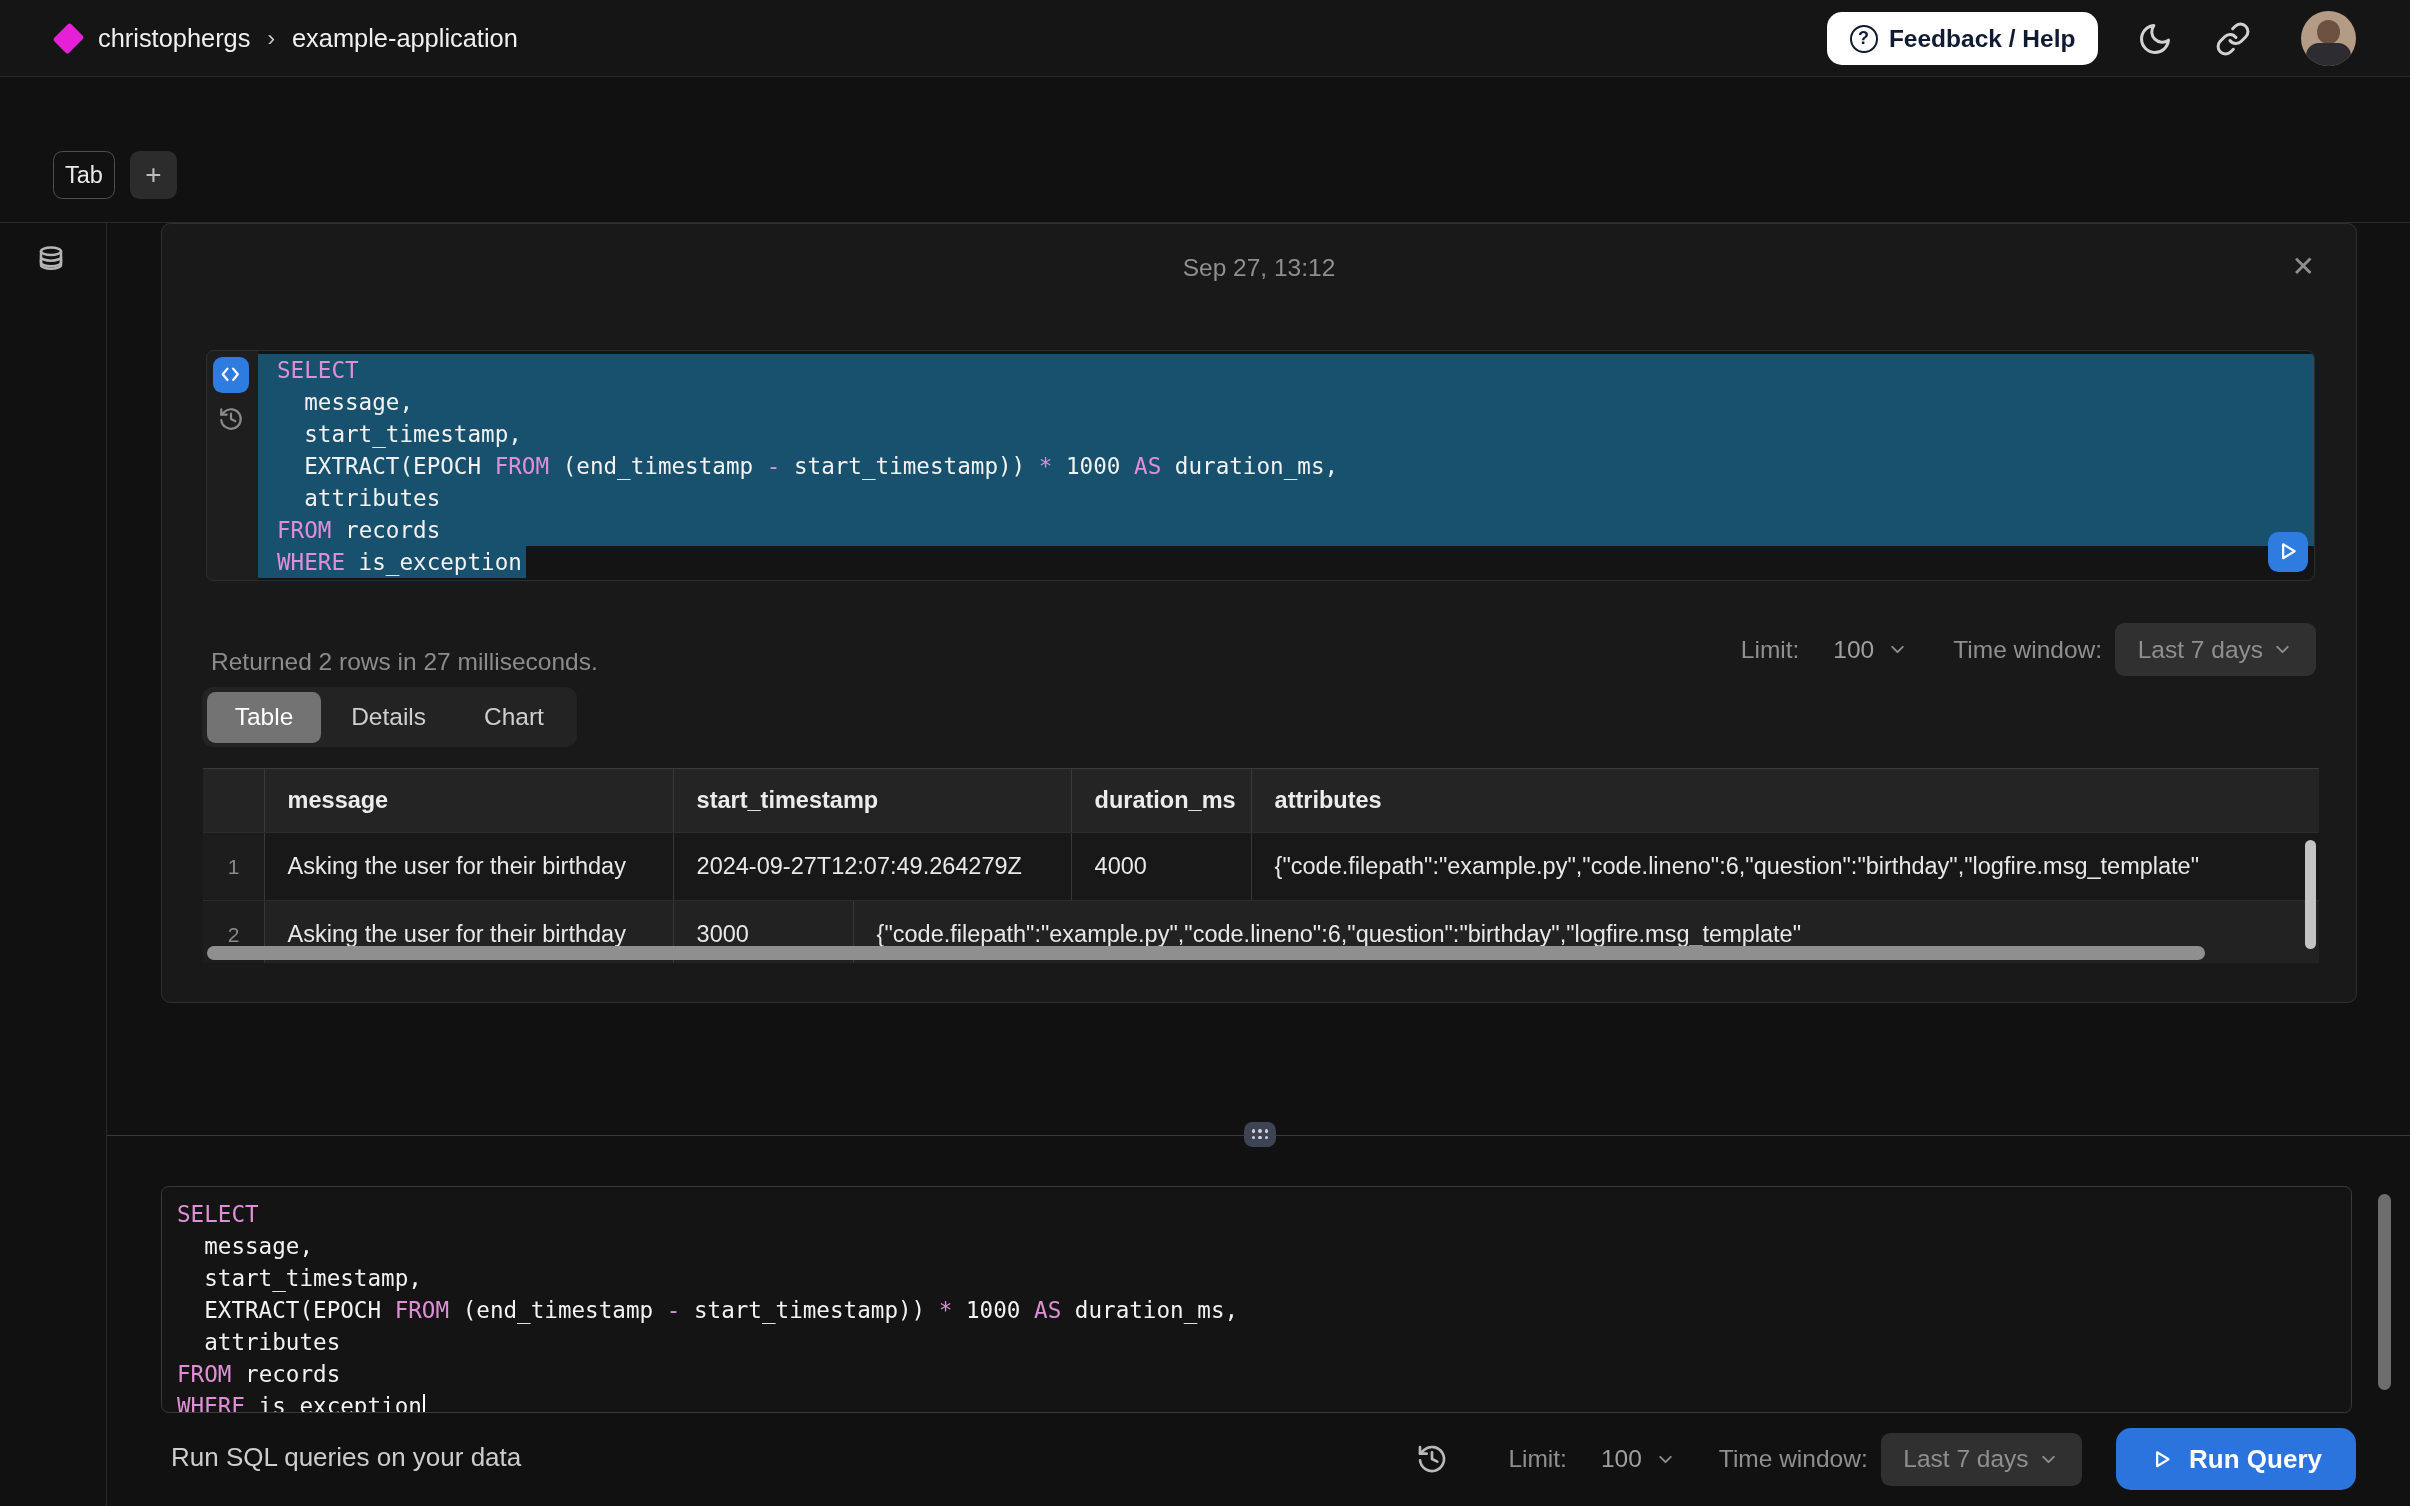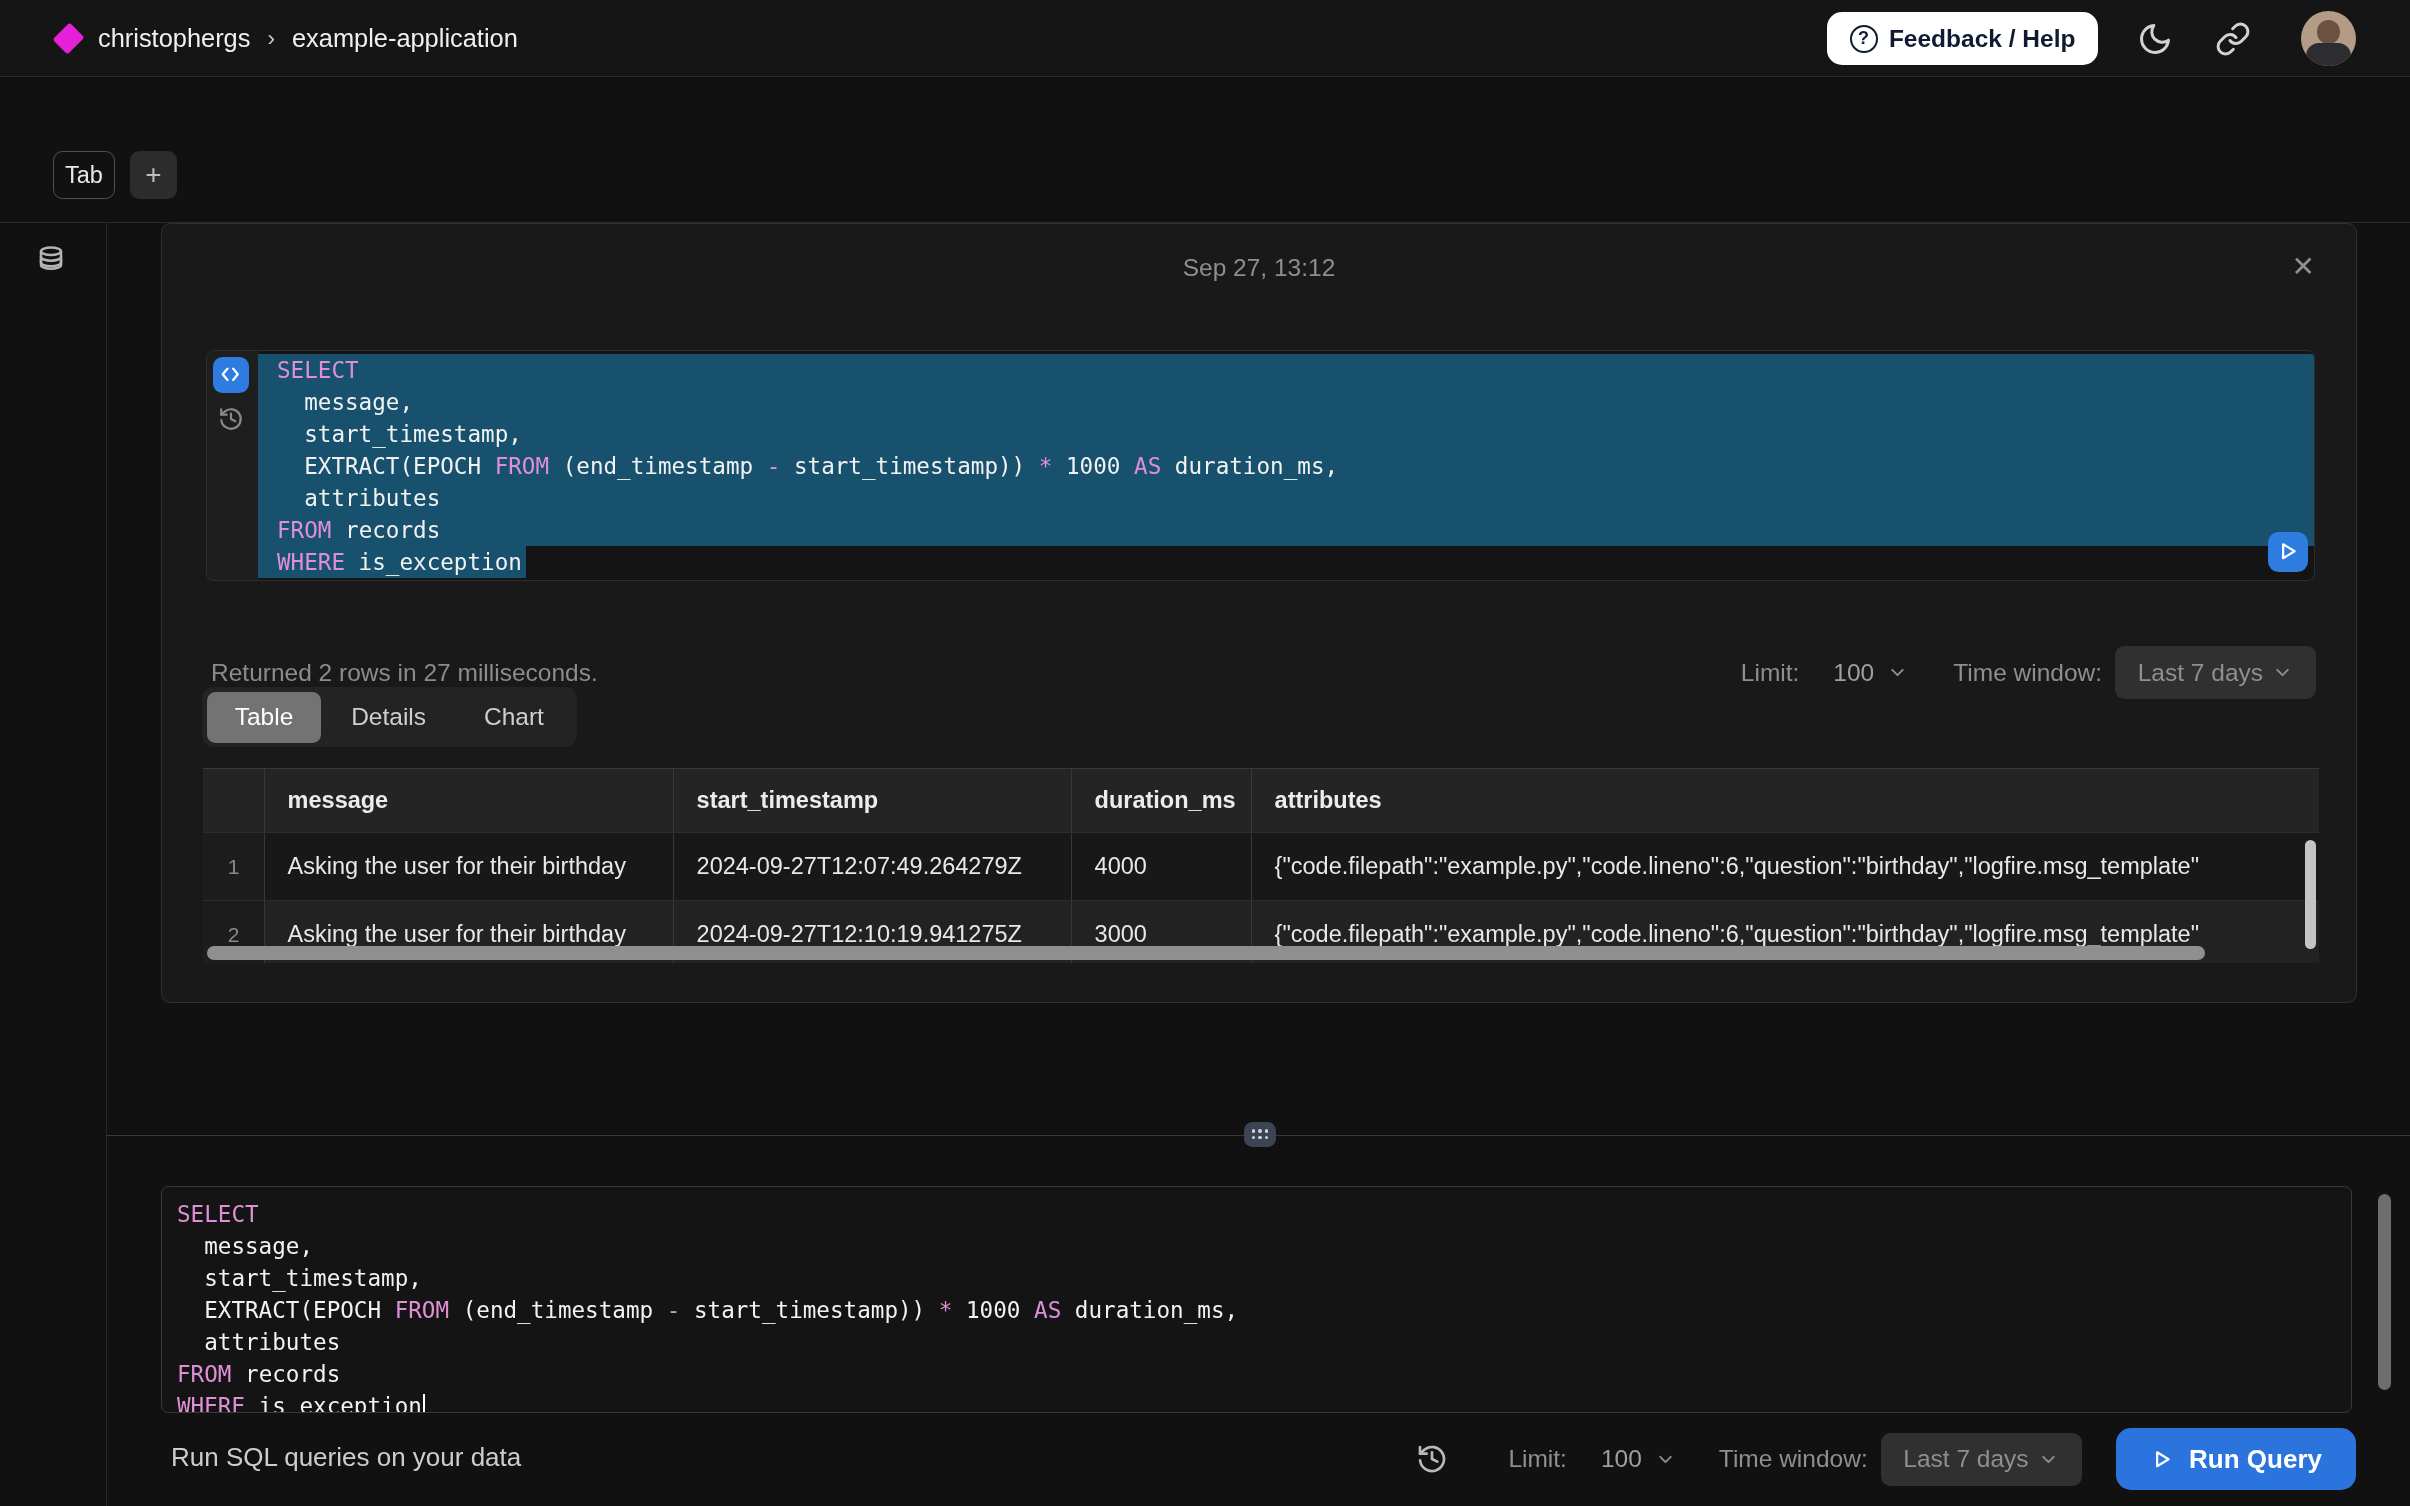--- a/index.html
+++ b/index.html
@@ -53,21 +53,21 @@
           padding-left:19px; color:#f2f2f2; }
   .line.sel { background:#17516D; }
   .line.sel-last { padding-left:0; }
   .sel-text { display:inline-block; background:#17516D; padding-left:19px; padding-right:3.8px; }
   .tok-k { color:#DE8FD6; }
   .tok-p { color:#f2f2f2; }
   .cursor { display:inline-block; width:1.9px; height:24.5px; background:#ffffff; vertical-align:-3.8px; margin-left:0.9px; }
   .play-btn { position:absolute; right:5.6px; bottom:8.5px; width:40px; height:40px; background:#2F7CE1; border:none;
               border-radius:10.4px; display:flex; align-items:center; justify-content:center; color:#fff; cursor:pointer; }
 
-  .meta-row { position:absolute; left:49px; right:40px; top:422px; height:53px; display:flex; align-items:center; }
+  .meta-row { position:absolute; left:49px; right:40px; top:399px; height:53px; display:flex; align-items:flex-end; }
   .result-summary { color:#8c8c8c; font-size:24.5px; }
   .meta-right { margin-left:auto; display:flex; align-items:center; }
   .dim-label { color:#8f8f8f; font-size:24.5px; }
   .dropdown-inline { display:flex; align-items:center; gap:13px; color:#9f9f9f; font-size:24.5px; cursor:pointer; }
   .tw-btn { display:flex; align-items:center; gap:9.4px; background:#303030; border-radius:9.4px; height:53px;
             padding:0 22.6px; color:#8f8f8f; font-size:24.5px; cursor:pointer; }
   .chev { width:21px; height:21px; color:#8f8f8f; }
 
   .seg { position:absolute; left:40px; top:463px; height:60px; background:#232323; border-radius:11.3px;
          display:flex; align-items:center; padding:0 4.7px; gap:1.9px; }
@@ -238,21 +238,20 @@
         <div class="tr r0">
           <div class="td c-num">1</div>
           <div class="td c-msg">Asking the user for their birthday</div>
           <div class="td c-ts">2024-09-27T12:07:49.264279Z</div>
           <div class="td c-dur">4000</div>
           <div class="td c-attr">{"code.filepath":"example.py","code.lineno":6,"question":"birthday","logfire.msg_template"</div>
         </div>
         <div class="tr r1">
           <div class="td c-num">2</div>
           <div class="td c-msg">Asking the user for their birthday</div>
-          <div class="td c-ts">2024-09-27T12:10:19.941275Z</div>
           <div class="td c-dur">3000</div>
           <div class="td c-attr">{"code.filepath":"example.py","code.lineno":6,"question":"birthday","logfire.msg_template"</div>
         </div>
       </div>
     <div class="vscroll"></div>
     <div class="hscroll"></div>
   </div>
 </section>
 
 <div class="divider"></div>

